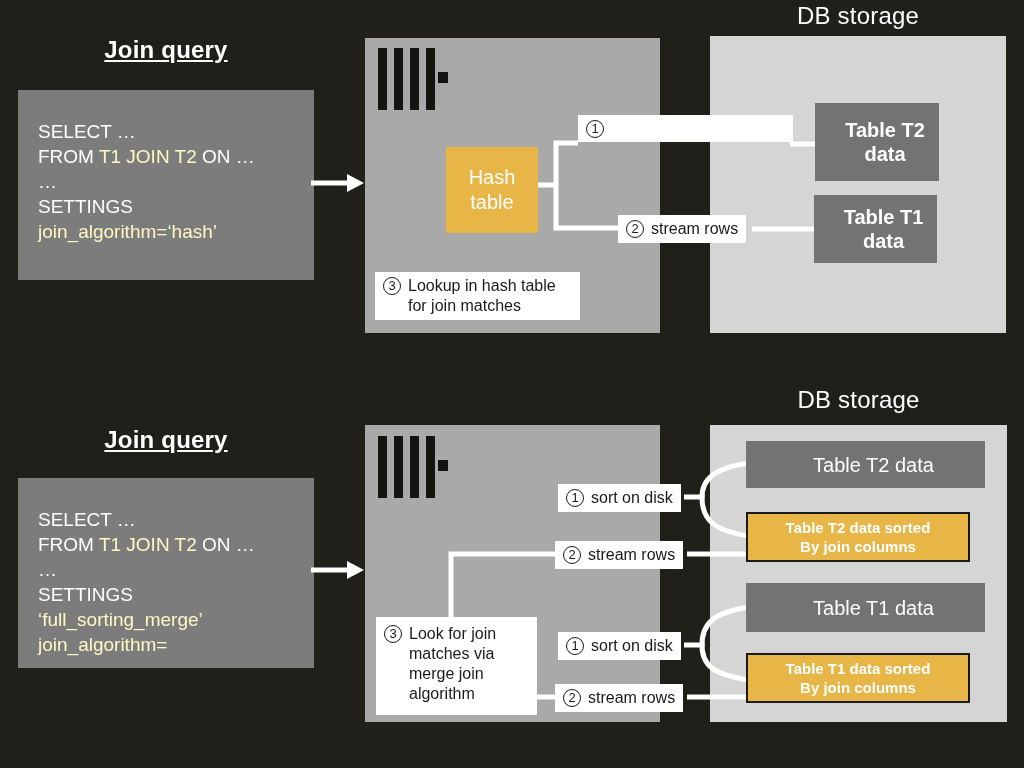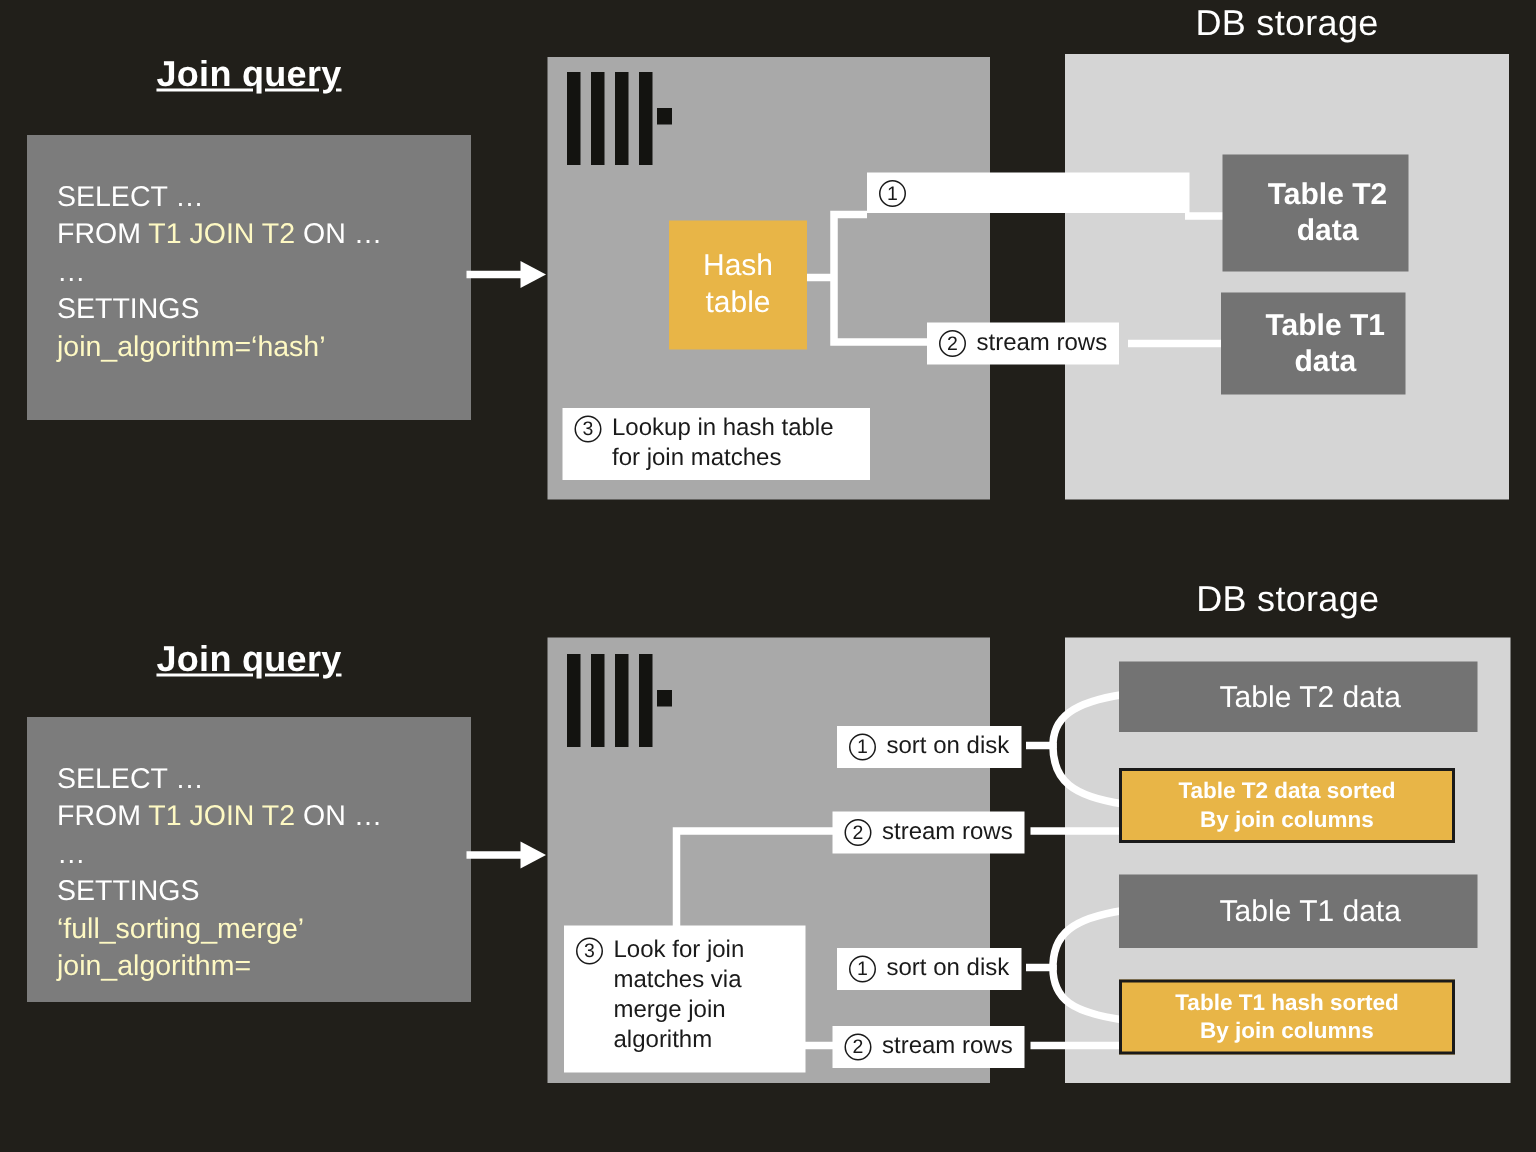--- a/index.html
+++ b/index.html
@@ -166,21 +166,21 @@
     <span>Table T2 data</span>
   </div>
   <div class="yellow-table" style="left:746px;top:512px;width:224px;height:50px;">
     <span>Table T2 data sorted</span>
     <span>By join columns</span>
   </div>
   <div class="dark-table single" style="left:746px;top:583px;width:223px;height:49px;">
     <span>Table T1 data</span>
   </div>
   <div class="yellow-table" style="left:746px;top:653px;width:224px;height:50px;">
-    <span>Table T1 hash sorted</span>
+    <span>Table T1 data sorted</span>
     <span>By join columns</span>
   </div>
 
   <div class="step-label center" style="left:558px;top:484px;height:28px;">
     <span class="num">1</span>
     <span>sort on disk</span>
   </div>
   <div class="step-label center" style="left:555px;top:541px;height:28px;">
     <span class="num">2</span>
     <span>stream rows</span>

